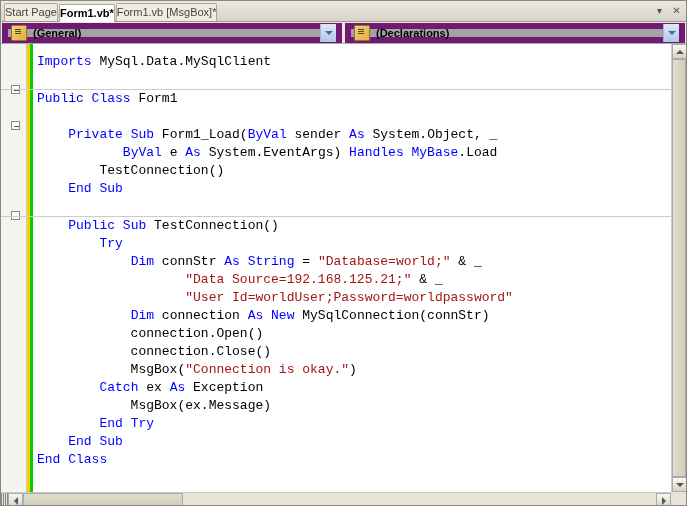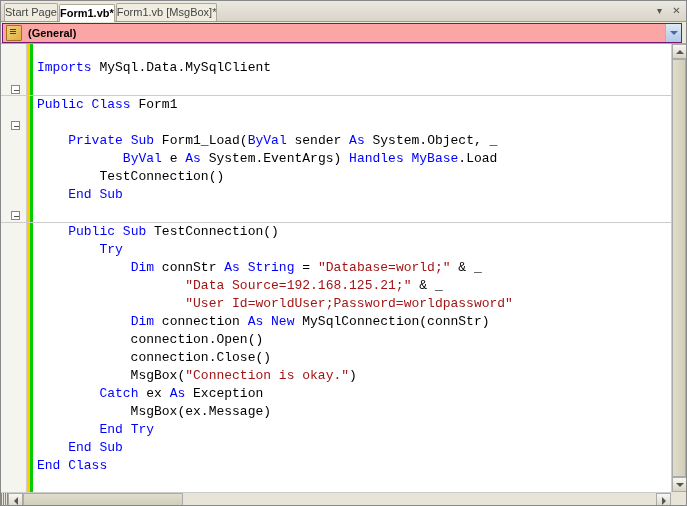--- a/index.html
+++ b/index.html
@@ -3,35 +3,35 @@
 <meta charset="utf-8">
 <style>
 * { margin: 0; padding: 0; box-sizing: border-box; }
 body { width: 687px; height: 506px; background: #f5f5f0; font-family: Tahoma, sans-serif; font-size: 11px; overflow: hidden; border: 1px solid #888; }
 .tabs-bar { height: 21px; background: linear-gradient(#ebe8e0,#d8d4c8); border-bottom: 1px solid #999; display: flex; align-items: flex-end; padding-left: 3px; position: relative; }
 .tab { height: 18px; padding: 2px 0; border: 1px solid #aca899; border-bottom: none; background: #f0ede0; margin-right: 1px; border-radius: 2px 2px 0 0; cursor: pointer; color: #444; }
 .tab.active { background: #fff; font-weight: bold; color: #000; position: relative; top: 1px; }
 .tabs-right { position: absolute; right: 2px; top: 2px; display: flex; gap: 2px; }
 .tabs-right span { width: 15px; height: 14px; display: inline-flex; align-items: center; justify-content: center; cursor: pointer; color: #555; font-size: 10px; border: 1px solid transparent; }
 .dropdowns { height: 22px; background: #ece9d8; border-bottom: 1px solid #aaa; display: flex; padding: 1px; }
-.dd { display: flex; align-items: center; border: 1px solid #701a75; background: #fca5a5; height: 20px; }
+.dd { display: flex; align-items: center; border: 6px solid #701a75; background: #a3a3a3; height: 20px; }
 .dd.left { flex: 1; margin-right: 3px; }
 .dd.right { flex: 1; }
 .dd-icon { width: 16px; height: 16px; margin: 0 3px; display: inline-block; background: linear-gradient(135deg,#f0d080,#e0b040); border: 1px solid #a07020; border-radius: 1px; position: relative; }
 .dd-icon::after { content: ""; position: absolute; left: 3px; top: 3px; width: 6px; height: 1px; background: #604010; box-shadow: 0 2px #604010, 0 4px #604010; }
 .dd-text { flex: 1; padding: 0 3px; font-size: 11px; }
 .dd-arrow { width: 16px; height: 18px; background: linear-gradient(#dfe8f6,#b0c8e8); border-left: 1px solid #9bb8da; display: flex; align-items: center; justify-content: center; cursor: pointer; }
 .dd-arrow::after { content: ""; width: 0; height: 0; border-left: 4px solid transparent; border-right: 4px solid transparent; border-top: 4px solid #4a6a9a; }
 .editor-wrap { position: relative; height: 463px; background: #fff; }
 .editor { position: absolute; inset: 0 15px 15px 0; overflow: hidden; background: #fff; }
 .gutter { position: absolute; left: 0; top: 0; bottom: 0; width: 26px; background: #f5f5f0; border-right: 1px solid #ccc; }
 .marker { position: absolute; top: 0; bottom: 0; }
 .m1 { left: 26px; width: 3px; background: #ffcc00; }
 .m2 { left: 29px; width: 3px; background: #00cc00; }
-.code-area { position: absolute; left: 36px; right: 0; top: 15px; font-family: 'Courier New', monospace; font-size: 13px; line-height: 18px; white-space: pre; color: #000; }
+.code-area { position: absolute; left: 36px; right: 0; top: 9px; font-family: 'Courier New', monospace; font-size: 13px; line-height: 18px; white-space: pre; color: #000; }
 .code-line { height: 18px; }
 .kw { color: #0000ff; }
 .str { color: #a31515; }
 .fold { position: absolute; width: 9px; height: 9px; border: 1px solid #888; background: #fff; left: 10px; display: flex; align-items: center; justify-content: center; cursor: pointer; }
 .fold::before { content: ""; position: absolute; width: 5px; height: 1px; background: #555; left: 2px; top: 4px; }
 .scroll-v { position: absolute; right: 0; top: 0; bottom: 15px; width: 15px; background: #e8e5d8; border-left: 1px solid #ccc; }
 .scroll-h { position: absolute; left: 0; right: 15px; bottom: 0; height: 15px; background: #e8e5d8; border-top: 1px solid #ccc; }
 .scroll-corner { position: absolute; right: 0; bottom: 0; width: 15px; height: 15px; background: #e8e5d8; }
 .scroll-btn { width: 15px; height: 15px; background: linear-gradient(#f8f7f2,#d8d4c4); border: 1px solid #aaa; display: flex; align-items: center; justify-content: center; cursor: pointer; position: absolute; }
 .scroll-btn.up { top: 0; left: 0; }
@@ -60,20 +60,25 @@
     <span>✕</span>
   </div>
 </div>
 
 <div class="dropdowns">
   <div class="dd left">
     <span class="dd-icon"></span>
     <span class="dd-text"><b>(General)</b></span>
     <span class="dd-arrow"></span>
   </div>
+  <div class="dd right">
+    <span class="dd-icon"></span>
+    <span class="dd-text"><b>(Declarations)</b></span>
+    <span class="dd-arrow"></span>
+  </div>
 </div>
 
 <div class="editor-wrap">
   <div class="editor">
     <div class="gutter">
         <div class="fold" style="top: 41px;"></div>
         <div class="fold" style="top: 77px;"></div>
         <div class="fold" style="top: 167px;"></div>
       </div>
     <div class="marker m1"></div>

